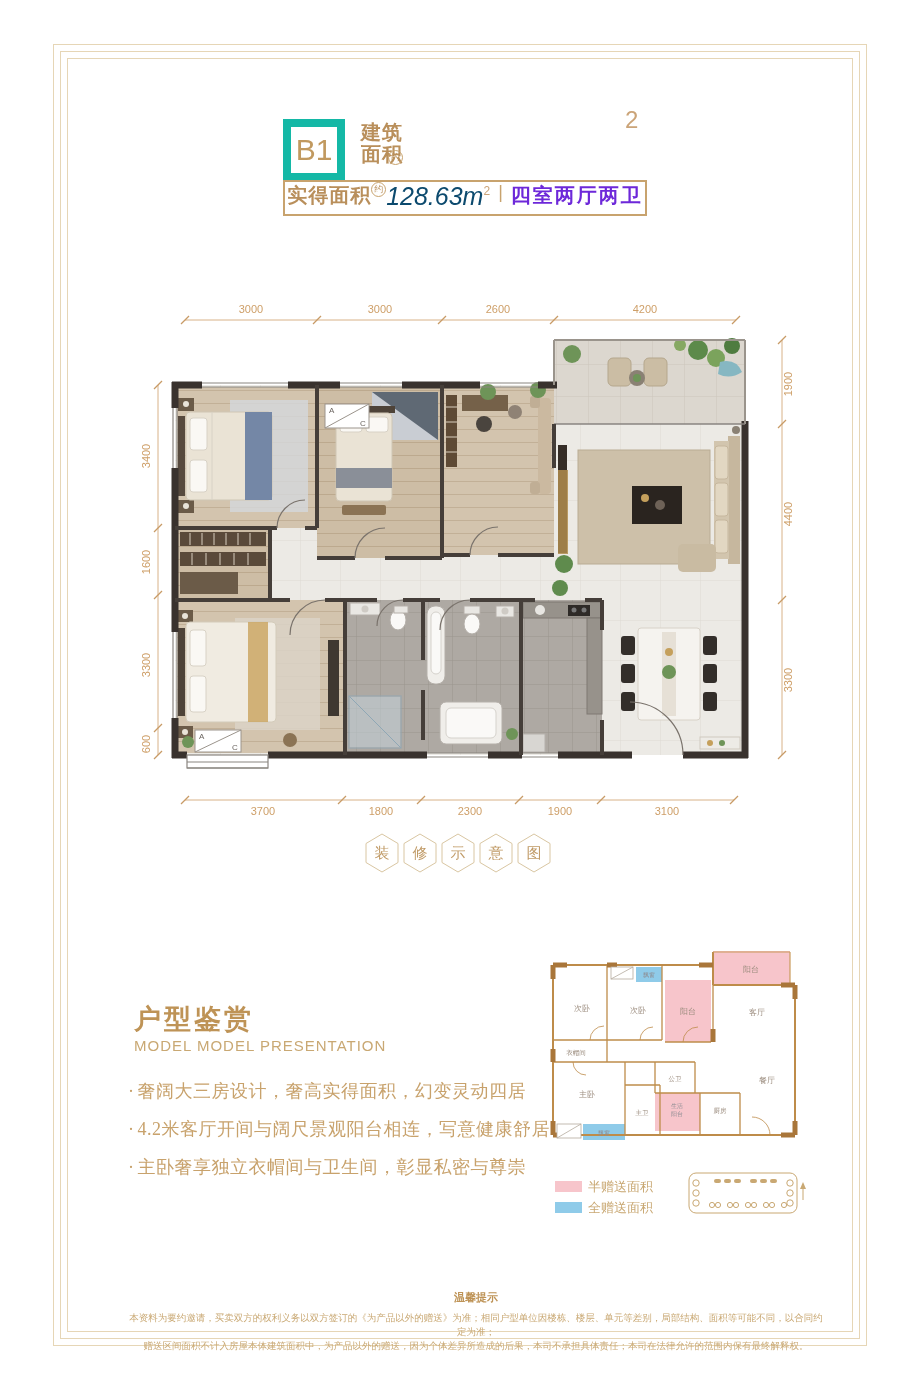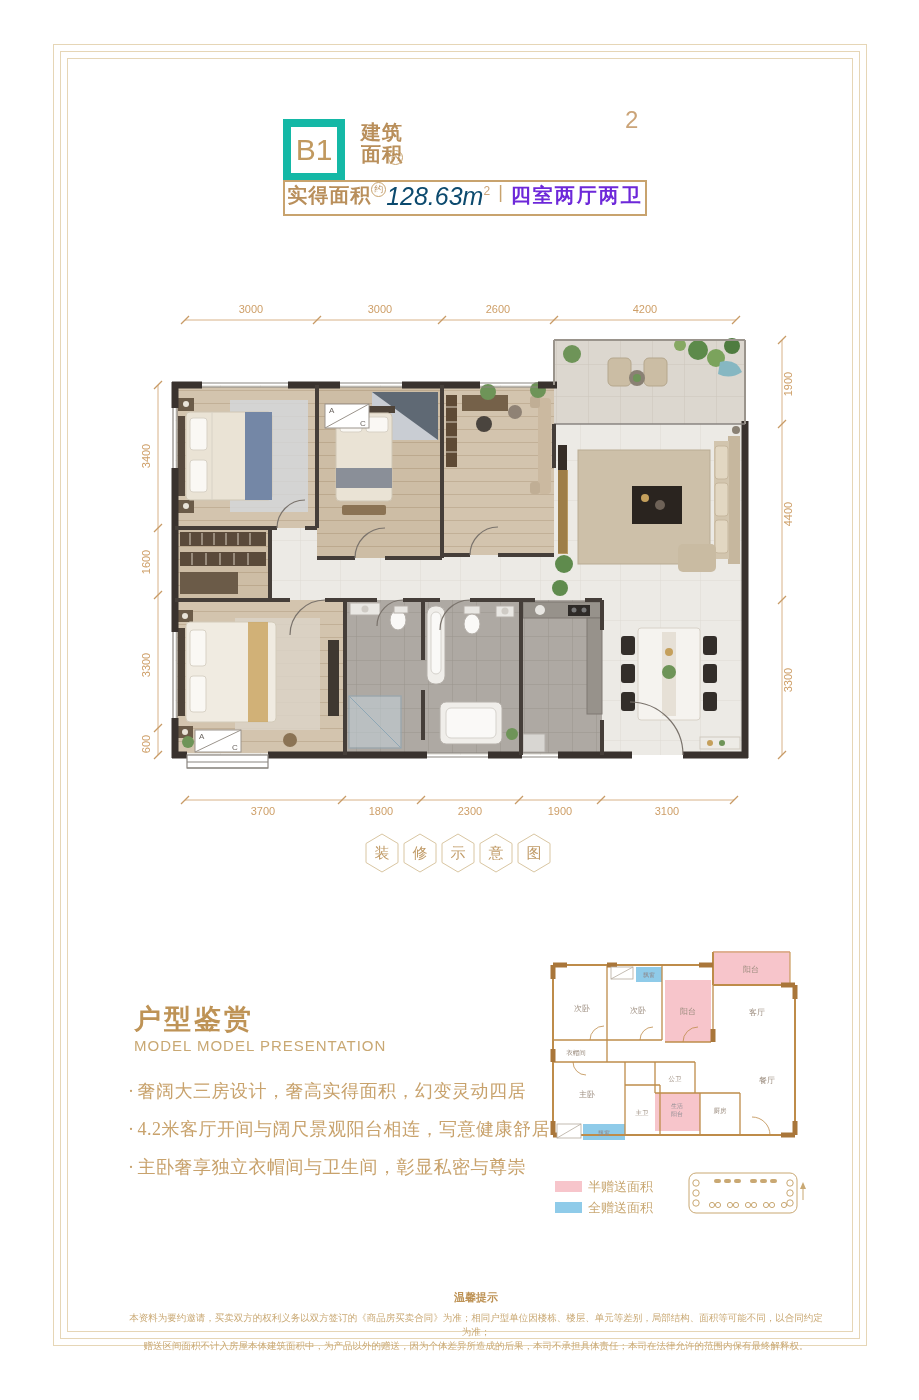--- a/index.html
+++ b/index.html
@@ -595,17 +595,17 @@
       </g>
       <g>
         <line x1="115" y1="28" x2="115" y2="14" stroke="#C9A873"></line>
         <polygon points="115,10 112,17 118,17" fill="#C9A873"></polygon>
       </g>
     </svg>
   </div>
 
   <div class="footer">
     <div class="footer-title">温馨提示</div>
-    <div class="footer-line">本资料为要约邀请，买卖双方的权利义务以双方签订的《商品房买卖合同》为准；相同户型单位因楼栋、楼层、单元等差别，局部结构、面积等可能不同，以合同约定为准；</div>
+    <div class="footer-line">本资料为要约邀请，买卖双方的权利义务以双方签订的《为产品以外的赠送》为准；相同户型单位因楼栋、楼层、单元等差别，局部结构、面积等可能不同，以合同约定为准；</div>
     <div class="footer-line">赠送区间面积不计入房屋本体建筑面积中，为产品以外的赠送，因为个体差异所造成的后果，本司不承担具体责任；本司在法律允许的范围内保有最终解释权。</div>
   </div>
 
 </div>
 
 </body></html>

